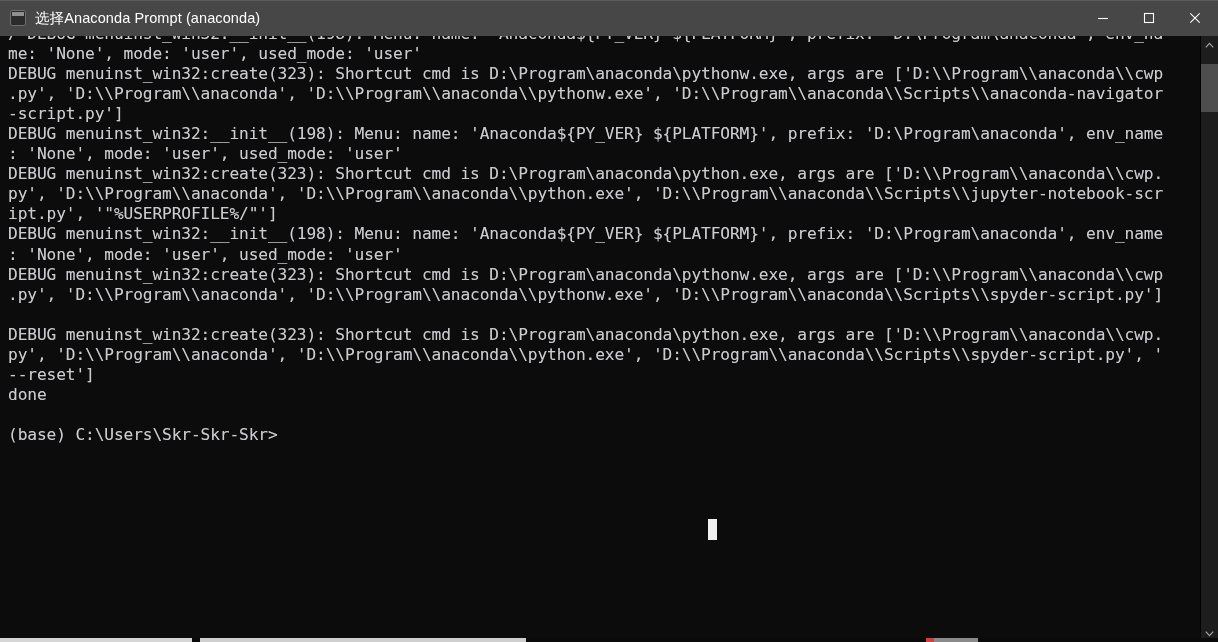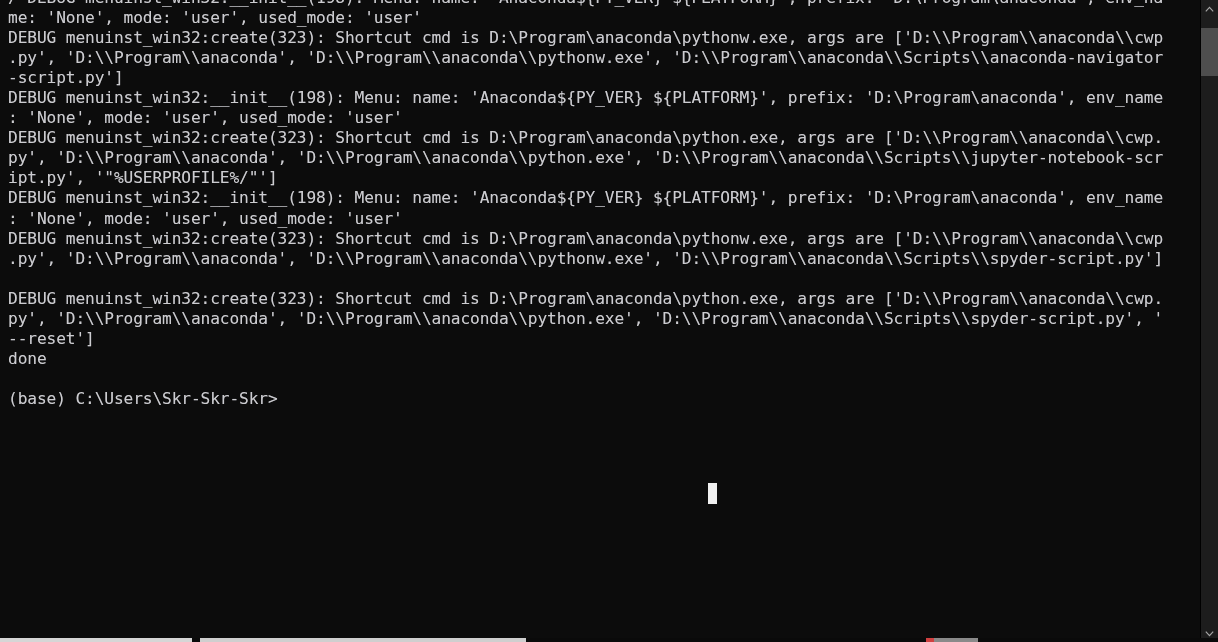--- a/index.html
+++ b/index.html
@@ -173,20 +173,42 @@
   .ts-d { width: 400px; background: #0a0a0a; }
   .ts-e { width: 8px;   background: #d04040; }
   .ts-f { width: 44px;  background: #8a8a8a; }
   .ts-g { flex: 1 1 auto; background: #0a0a0a; }
 </style>
 </head>
 <body>
 
 <div id="window">
 
+  <div id="titlebar">
+    <div class="tb-icon"></div>
+    <div class="tb-title">选择Anaconda Prompt (anaconda)</div>
+    <div class="tb-spacer"></div>
+
+    <div class="tb-btn">
+      <svg width="12" height="12" viewBox="0 0 12 12" aria-hidden="true">
+        <line x1="1" y1="6.5" x2="11" y2="6.5" stroke="#ffffff" stroke-width="1.1"></line>
+      </svg>
+    </div>
+    <div class="tb-btn">
+      <svg width="12" height="12" viewBox="0 0 12 12" aria-hidden="true">
+        <rect x="1.5" y="1.5" width="9" height="9" fill="none" stroke="#ffffff" stroke-width="1.1"></rect>
+      </svg>
+    </div>
+    <div class="tb-btn">
+      <svg width="12" height="12" viewBox="0 0 12 12" aria-hidden="true">
+        <line x1="1.3" y1="1.3" x2="10.7" y2="10.7" stroke="#ffffff" stroke-width="1.1"></line>
+        <line x1="10.7" y1="1.3" x2="1.3" y2="10.7" stroke="#ffffff" stroke-width="1.1"></line>
+      </svg>
+    </div>
+  </div>
 
   <div id="console-area">
 
     <div id="console-text">
       <pre id="buffer">/ DEBUG menuinst_win32:__init__(198): Menu: name: 'Anaconda${PY_VER} ${PLATFORM}', prefix: 'D:\Program\anaconda', env_na
 me: 'None', mode: 'user', used_mode: 'user'
 DEBUG menuinst_win32:create(323): Shortcut cmd is D:\Program\anaconda\pythonw.exe, args are ['D:\\Program\\anaconda\\cwp
 .py', 'D:\\Program\\anaconda', 'D:\\Program\\anaconda\\pythonw.exe', 'D:\\Program\\anaconda\\Scripts\\anaconda-navigator
 -script.py']
 DEBUG menuinst_win32:__init__(198): Menu: name: 'Anaconda${PY_VER} ${PLATFORM}', prefix: 'D:\Program\anaconda', env_name

